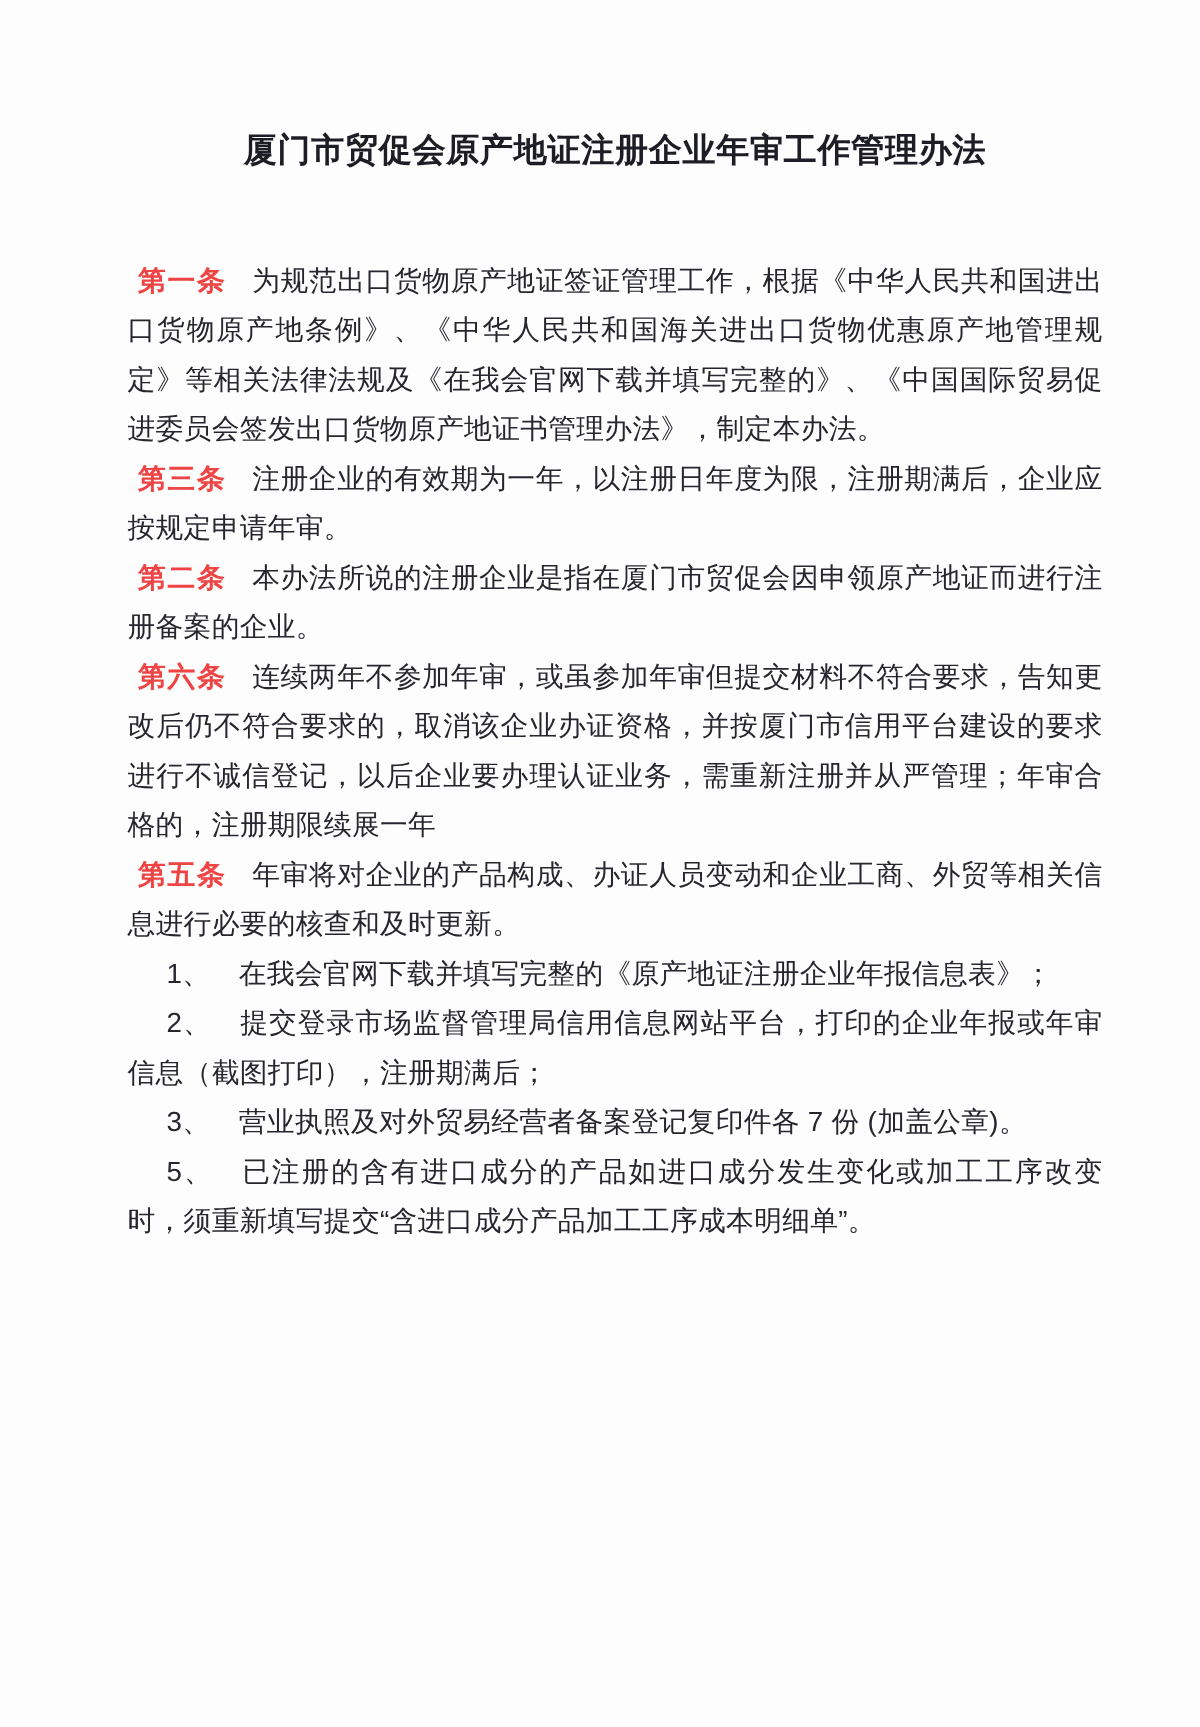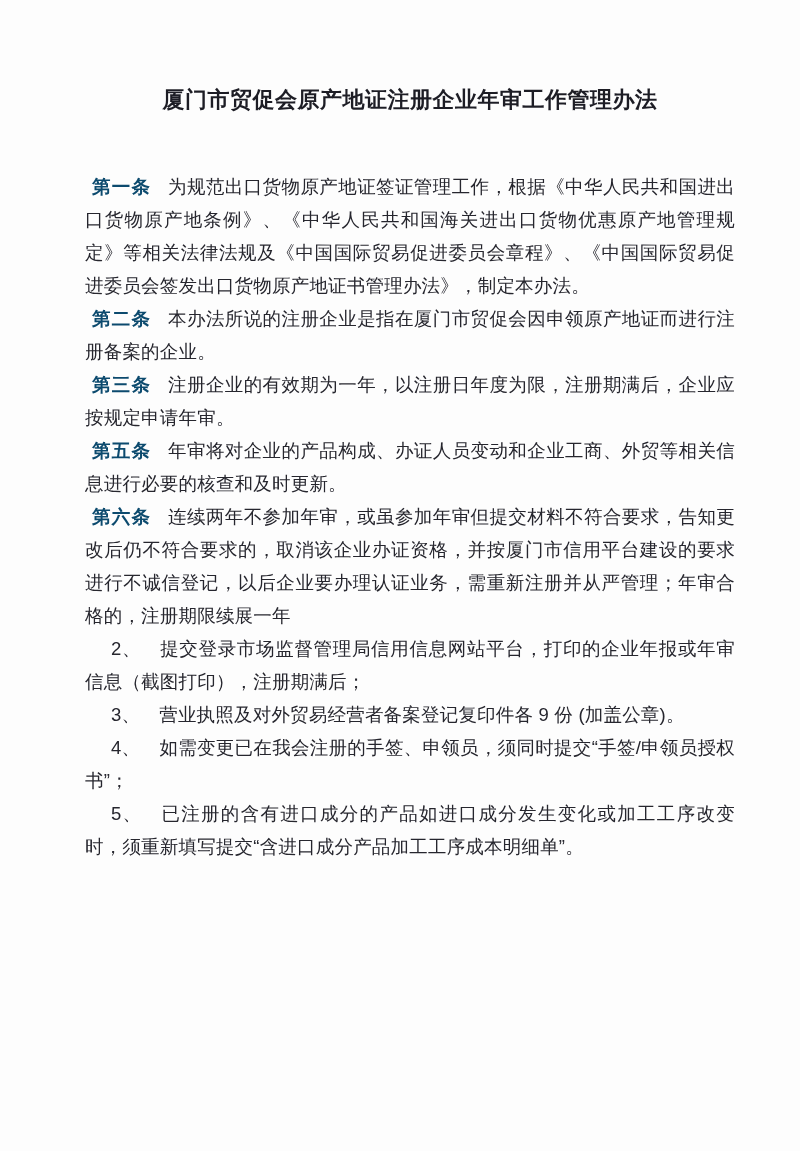--- a/index.html
+++ b/index.html
@@ -35,56 +35,56 @@
     text-align: justify;
   }
   .content p {
     margin: 0;
   }
   .article {
     text-indent: 7px;
   }
   .article .art-label {
     font-weight: 700;
-    color: #0c4a6e;
+    color: #ef4444;
     letter-spacing: 1px;
     margin-right: 17px;
   }
   .item {
     text-indent: 26px;
   }
   .item .num {
     margin-right: 19px;
   }
 </style>
 </head>
 <body>
 
 <div class="page">
 
   <h1 class="doc-title">厦门市贸促会原产地证注册企业年审工作管理办法</h1>
 
   <div class="content">
 
-    <p class="article"><span class="art-label">第一条</span><span>为规范出口货物原产地证签证管理工作，根据《中华人民共和国进出口货物原产地条例》、《中华人民共和国海关进出口货物优惠原产地管理规定》等相关法律法规及《中国国际贸易促进委员会章程》、《中国国际贸易促进委员会签发出口货物原产地证书管理办法》，制定本办法。</span></p>
+    <p class="article"><span class="art-label">第一条</span><span>为规范出口货物原产地证签证管理工作，根据《中华人民共和国进出口货物原产地条例》、《中华人民共和国海关进出口货物优惠原产地管理规定》等相关法律法规及《在我会官网下载并填写完整的》、《中国国际贸易促进委员会签发出口货物原产地证书管理办法》，制定本办法。</span></p>
+
+    <p class="article"><span class="art-label">第三条</span><span>注册企业的有效期为一年，以注册日年度为限，注册期满后，企业应按规定申请年审。</span></p>
 
     <p class="article"><span class="art-label">第二条</span><span>本办法所说的注册企业是指在厦门市贸促会因申领原产地证而进行注册备案的企业。</span></p>
 
-    <p class="article"><span class="art-label">第三条</span><span>注册企业的有效期为一年，以注册日年度为限，注册期满后，企业应按规定申请年审。</span></p>
 
+    <p class="article"><span class="art-label">第六条</span><span>连续两年不参加年审，或虽参加年审但提交材料不符合要求，告知更改后仍不符合要求的，取消该企业办证资格，并按厦门市信用平台建设的要求进行不诚信登记，以后企业要办理认证业务，需重新注册并从严管理；年审合格的，注册期限续展一年</span></p>
 
     <p class="article"><span class="art-label">第五条</span><span>年审将对企业的产品构成、办证人员变动和企业工商、外贸等相关信息进行必要的核查和及时更新。</span></p>
 
-    <p class="article"><span class="art-label">第六条</span><span>连续两年不参加年审，或虽参加年审但提交材料不符合要求，告知更改后仍不符合要求的，取消该企业办证资格，并按厦门市信用平台建设的要求进行不诚信登记，以后企业要办理认证业务，需重新注册并从严管理；年审合格的，注册期限续展一年</span></p>
 
-
+    <p class="item"><span class="num">1、</span><span>在我会官网下载并填写完整的《原产地证注册企业年报信息表》；</span></p>
 
     <p class="item"><span class="num">2、</span><span>提交登录市场监督管理局信用信息网站平台，打印的企业年报或年审信息（截图打印），注册期满后；</span></p>
 
-    <p class="item"><span class="num">3、</span><span>营业执照及对外贸易经营者备案登记复印件各 9 份 (加盖公章)。</span></p>
+    <p class="item"><span class="num">3、</span><span>营业执照及对外贸易经营者备案登记复印件各 7 份 (加盖公章)。</span></p>
 
-    <p class="item"><span class="num">4、</span><span>如需变更已在我会注册的手签、申领员，须同时提交“手签/申领员授权书”；</span></p>
 
     <p class="item"><span class="num">5、</span><span>已注册的含有进口成分的产品如进口成分发生变化或加工工序改变时，须重新填写提交“含进口成分产品加工工序成本明细单”。</span></p>
 
 
   </div>
 </div>
 
 </body></html>

